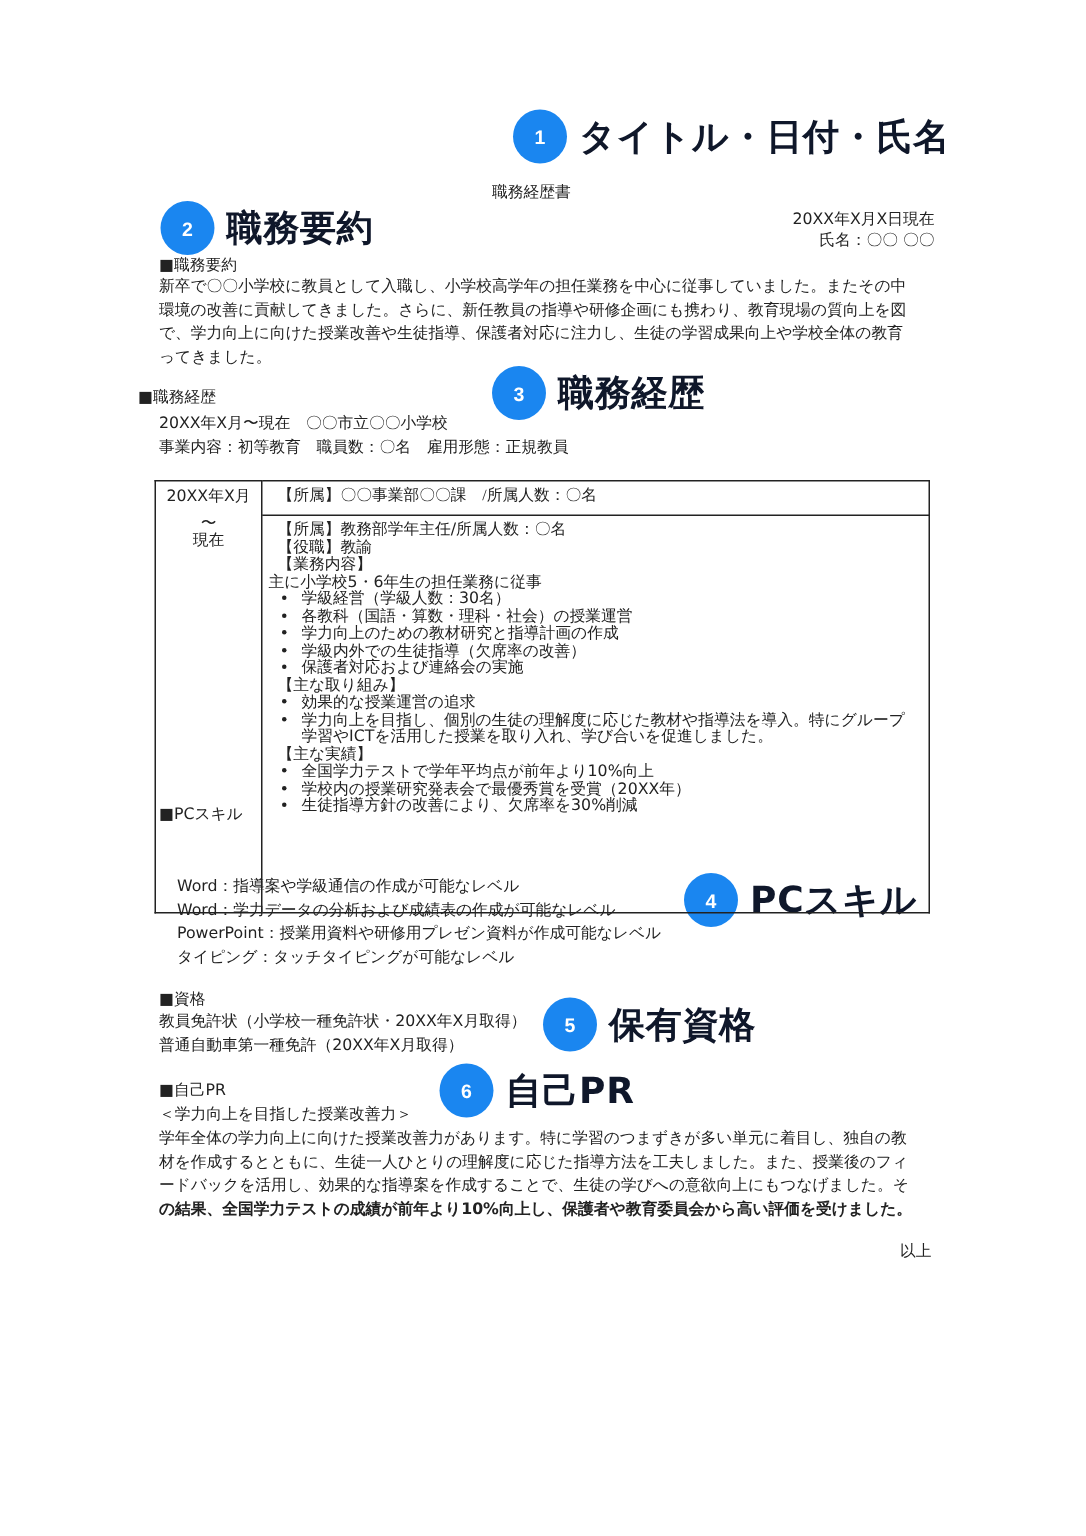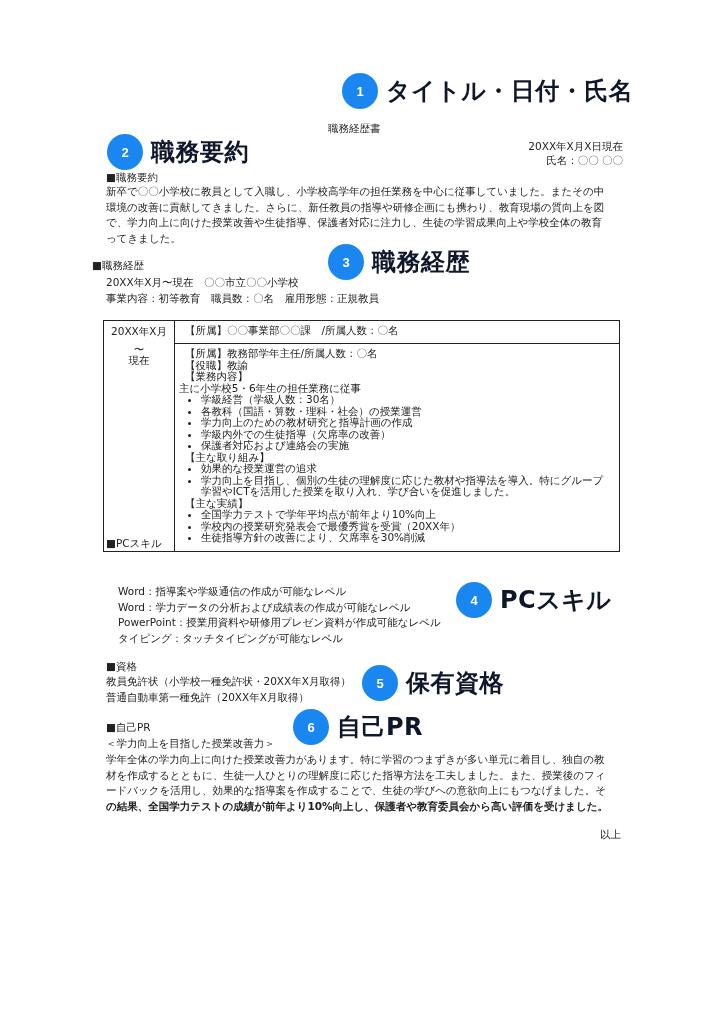--- a/index.html
+++ b/index.html
@@ -7,21 +7,21 @@
          font-family:"DejaVu Sans","Liberation Sans",sans-serif; color:#222; }
   .abs { position:absolute; }
   .txt { font-size:10.5px; line-height:14px; white-space:nowrap; }
   .para { font-size:10.5px; line-height:15.5px; }
   .callout { position:absolute; display:flex; align-items:center; }
   .badge { width:36px; height:36px; border-radius:50%; background:#1a86f0; color:#fff;
            font-weight:bold; font-size:13px; display:flex; align-items:center; justify-content:center;
            font-family:"Liberation Sans",sans-serif; }
   .callout-label { color:#0f172a; font-weight:bold; font-size:24px; margin-left:8px;
                    font-family:"DejaVu Sans",sans-serif; letter-spacing:0.5px; white-space:nowrap; }
-  table.career { position:absolute; left:103px; top:320px; width:517px; height:232px;
+  table.career { position:absolute; left:103px; top:320px; width:517px; height:289px;
                  border-collapse:collapse; border:1.5px solid #222; }
   table.career td { border:1px solid #222; vertical-align:top; font-size:10.5px; line-height:11.5px; }
   td.period { width:68px; text-align:center; padding-top:5px; }
   td.detail { padding:4px 6px 4px 4px; }
   .detail .line { white-space:nowrap; }
   ul.bul { margin:0; padding:0 0 0 22px; }
   ul.bul li { list-style:disc; }
 </style>
 </head>
 <body>
@@ -68,21 +68,21 @@
 <div class="abs txt" style="left:106px;top:291px;">事業内容：初等教育　職員数：〇名　雇用形態：正規教員</div>
 
 <table class="career">
   <tbody>
       <tr>
     <td class="period" rowspan="2">
       <div>20XX年X月</div>
       <div style="margin-top:6px;">〜</div>
       <div>現在</div>
     </td>
-    <td class="detail" style="height:14px;padding-left:10px;">
+    <td class="detail" style="height:14px;padding-left:10px;font-family:Liberation Serif, serif;">
       <div class="line">【所属】〇〇事業部〇〇課　/所属人数：〇名</div>
     </td>
   </tr>
   <tr>
     <td class="detail">
       <div class="line" style="padding-left:6px;">【所属】教務部学年主任/所属人数：〇名</div>
       <div class="line" style="padding-left:6px;">【役職】教諭</div>
       <div class="line" style="padding-left:6px;">【業務内容】</div>
       <div class="line">主に小学校5・6年生の担任業務に従事</div>
       <ul class="bul">

